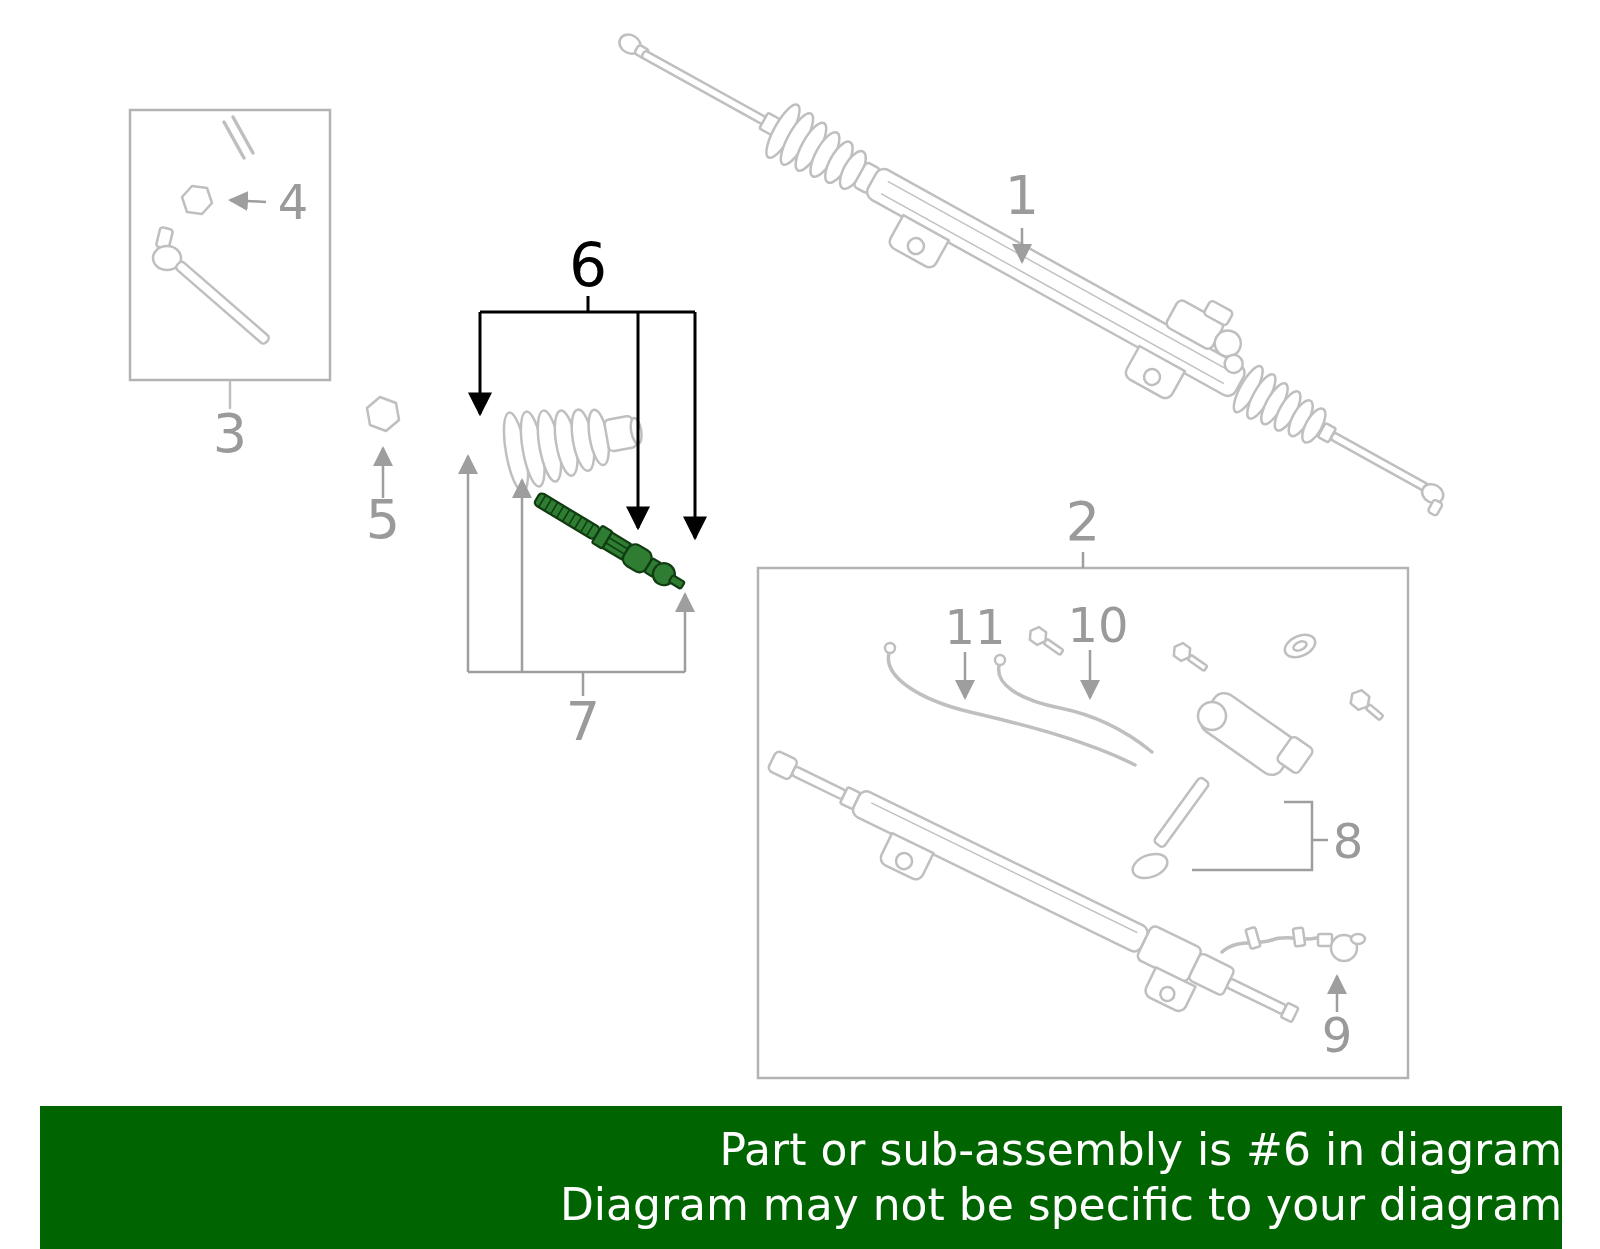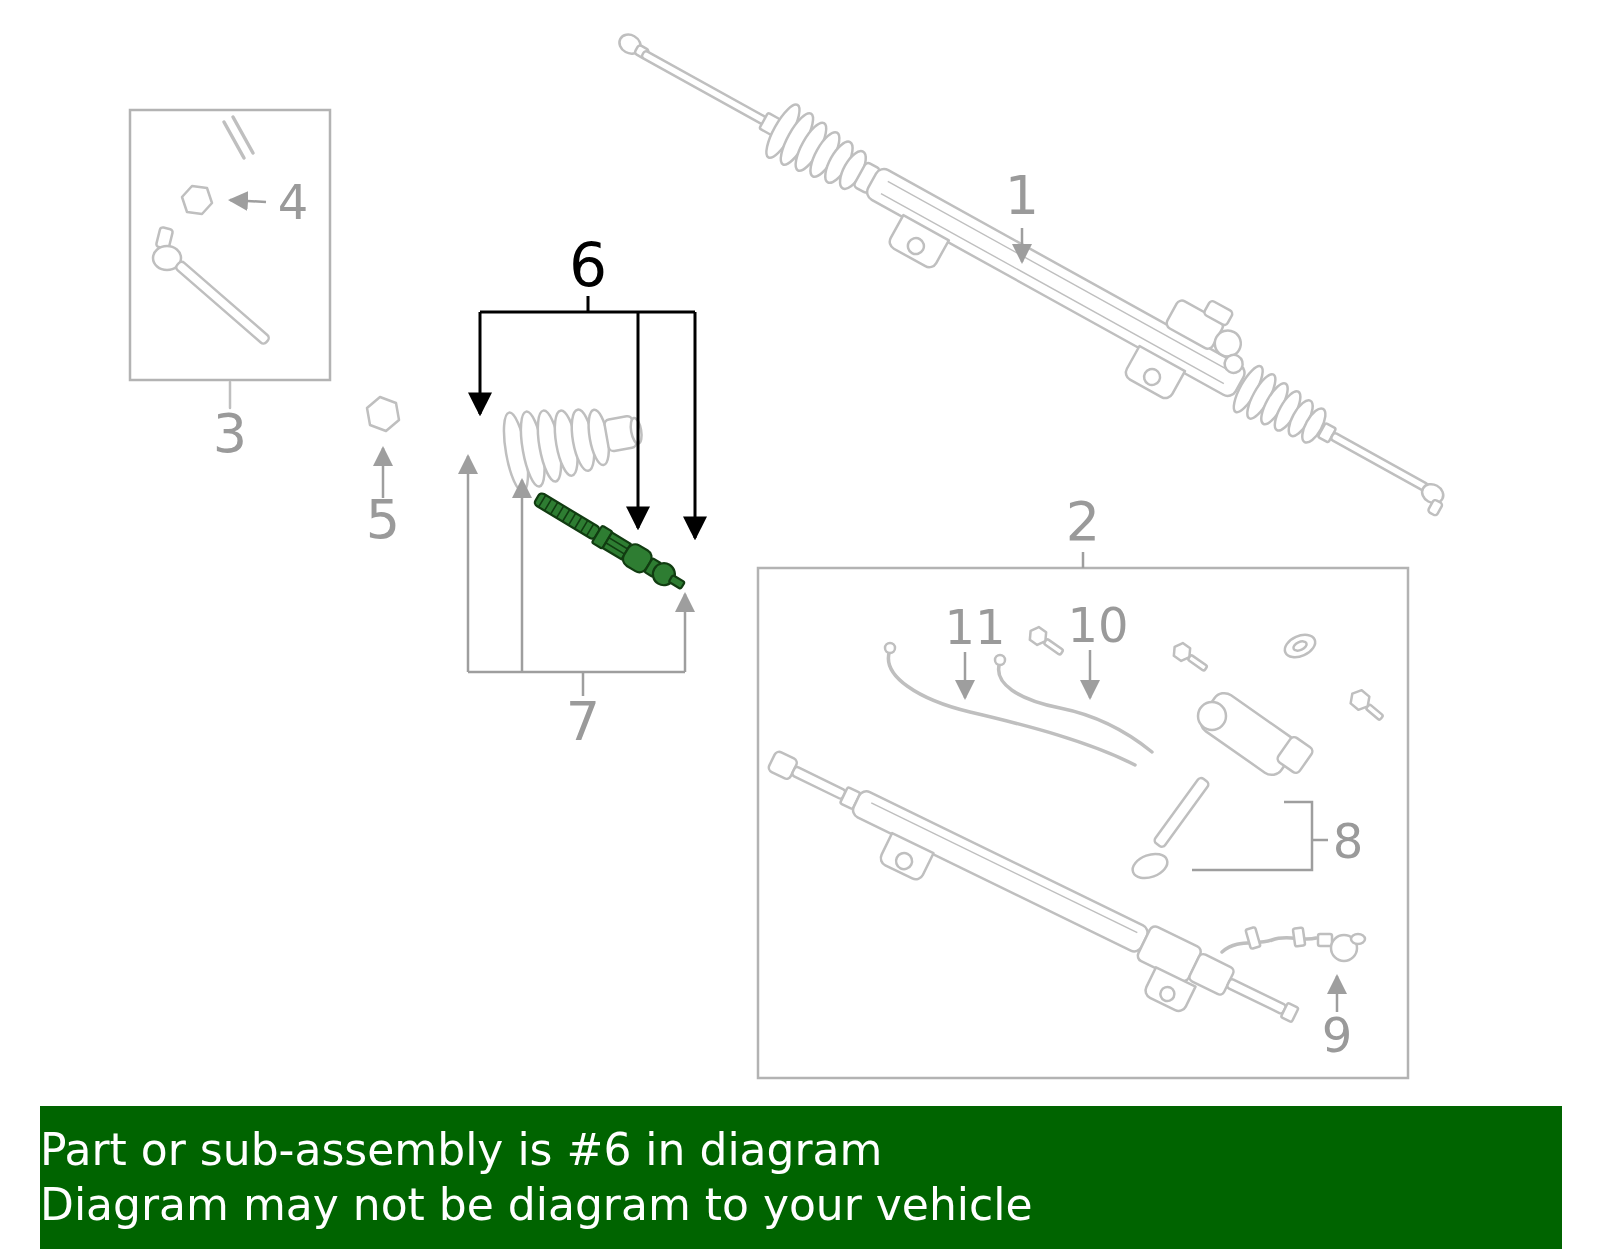--- a/index.html
+++ b/index.html
@@ -14,21 +14,21 @@
   .box  {fill:none;stroke:#b3b3b3;stroke-width:2.5;}
   .blk  {fill:none;stroke:#000;stroke-width:3;}
   .g2   {fill:none;stroke:#9e9e9e;stroke-width:2.5;}
   .lbl  {fill:#9a9a9a;font-size:54px;text-anchor:middle;}
   .lblsm{fill:#9a9a9a;font-size:48px;text-anchor:middle;}
   .lblblk{fill:#000;font-size:60px;text-anchor:middle;}
   .grn  {fill:#2e7d32;}
   .gd   {stroke:#113c11;stroke-width:2.2;stroke-linejoin:round;}
   .gthin{fill:none;stroke:#113c11;stroke-width:1.6;}
   .banner{position:absolute;left:40px;right:38px;top:1106px;bottom:0;background:#006400;
-          color:#fff;display:flex;flex-direction:column;justify-content:center;align-items:flex-start;
+          color:#fff;display:flex;flex-direction:column;justify-content:center;align-items:flex-end;
           font-size:44px;line-height:1.24;text-align:center;}
 </style>
 </head>
 <body>
 
 <div class="stage">
 
 <svg width="1600" height="1106" viewBox="0 0 1600 1106">
   <defs>
     <marker id="arrG" viewBox="0 0 10 10" refX="9" refY="5" markerWidth="8" markerHeight="8" orient="auto">
@@ -203,16 +203,16 @@
       <circle class="p" cx="1344" cy="948" r="13"></circle>
       <ellipse class="p" cx="1358" cy="939" rx="7" ry="5"></ellipse>
     </g>
     <line class="g2" x1="1337" y1="1012" x2="1337" y2="976" marker-end="url(#arrG)"></line>
     <text class="lblsm" x="1337" y="1052">9</text>
   </g>
 </svg>
 
 <div class="banner">
   <div>Part or sub-assembly is #6 in diagram</div>
-  <div>Diagram may not be diagram to your vehicle</div>
+  <div>Diagram may not be specific to your diagram</div>
 </div>
 
 </div>
 
 </body></html>

